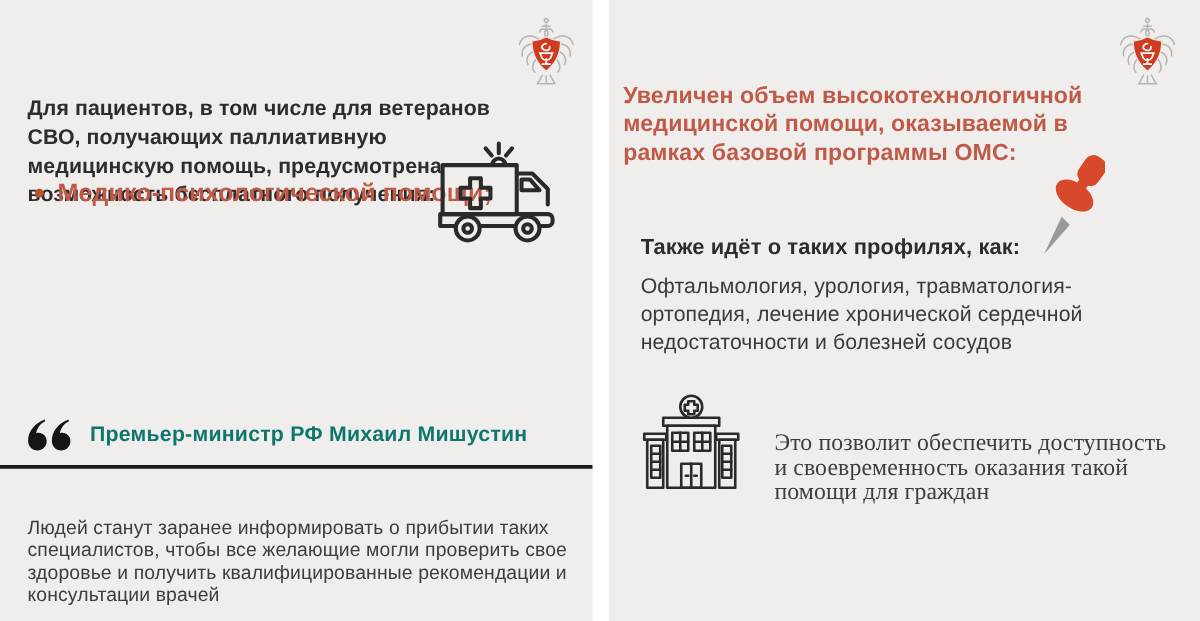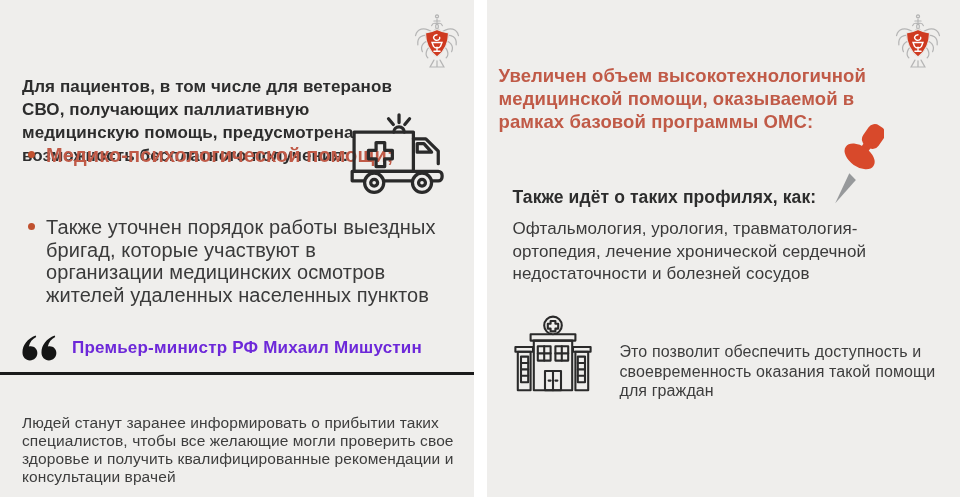--- a/index.html
+++ b/index.html
@@ -29,21 +29,21 @@
   .bullet-accent .btxt{color:#c05a47;font-weight:600;}
   .bullet-dark .btxt{color:#3a3a3a;font-weight:400;width:392px;}
   .bullet1{top:144px;}
   .bullet2{top:179px;}
   .bullet3{top:216px;}
 
   .ambulance{position:absolute;top:112px;right:24px;width:100px;height:88px;}
 
   .quote-row{position:absolute;left:20px;top:333px;display:flex;align-items:center;gap:14px;}
   .quote-mark{width:38px;height:30px;flex:0 0 auto;}
-  .quote-author{font-size:17px;font-weight:700;color:#6d28d9;letter-spacing:.2px;white-space:nowrap;}
+  .quote-author{font-size:17px;font-weight:700;color:#0f766e;letter-spacing:.2px;white-space:nowrap;}
 
   .divider{position:absolute;left:0;right:0;top:372px;height:3px;background:#1b1b1b;}
 
   .footer-note{
     position:absolute;left:22px;top:398px;width:436px;
     font-size:15.5px;line-height:18px;color:#3d3d3d;letter-spacing:.1px;
   }
 
   
   .r-title{
@@ -55,21 +55,21 @@
     position:absolute;left:26px;top:169px;width:310px;
     font-size:17.5px;font-weight:700;color:#2d2d2d;letter-spacing:.1px;
   }
   .r-profiles{
     position:absolute;left:26px;top:201px;width:420px;
     font-size:17px;line-height:22.5px;color:#3a3a3a;letter-spacing:.1px;
   }
   .hospital{position:absolute;left:26px;top:314px;width:80px;height:82px;}
   .r-note{
     position:absolute;left:133px;top:326px;width:320px;
-    font-size:16px;line-height:19.5px;color:#3d3d3d;letter-spacing:.1px;
+    font-size:19px;line-height:19.5px;color:#3d3d3d;letter-spacing:.1px;font-family:Liberation Serif, serif;
   }
 </style>
 </head>
 <body>
 
 <div class="board">
 
   <section class="panel">
 
     <span class="emblem emblem-left">
@@ -87,24 +87,20 @@
           <path d="M23.5,37 h13 l-2,5 a5.5,5.5 0 0 1 -9,0 z M30,43 v5 M26,48.5 h8"></path>
         </g>
       </svg>
     </span>
 
     <p class="intro">Для пациентов, в том числе для ветеранов СВО, получающих паллиативную медицинскую помощь, предусмотрена возможность бесплатного получения:</p>
 
     <div class="bullet bullet-accent bullet1">
       <span class="dot"></span>
       <span class="btxt">Медико-психологической помощи;</span>
-    </div>
-    <div class="bullet bullet-dark bullet3">
-      <span class="dot"></span>
-      <span class="btxt">Также уточнен порядок работы выездных бригад, которые участвуют в организации медицинских осмотров жителей удаленных населенных пунктов</span>
     </div>
 
     <span class="ambulance">
       <svg viewBox="0 0 104 92" width="100" height="88">
         <g stroke="#2a2a2a" stroke-width="3.4" fill="none" stroke-linejoin="round" stroke-linecap="round">
           <path d="M45,13 l-5,-6 M51,11 v-8 M57,13 l5,-6"></path>
           <path d="M45.5,21 a5.5,5.5 0 0 1 11,0"></path>
           <rect x="4" y="21" width="62" height="41"></rect>
           <path d="M27,32 h9 v8 h8 v9 h-8 v8 h-9 v-8 h-8 v-9 h8 z"></path>
           <path d="M66,28 h13 l13,13 v13 M70,33 h7 l8,9 h-15 z"></path>

